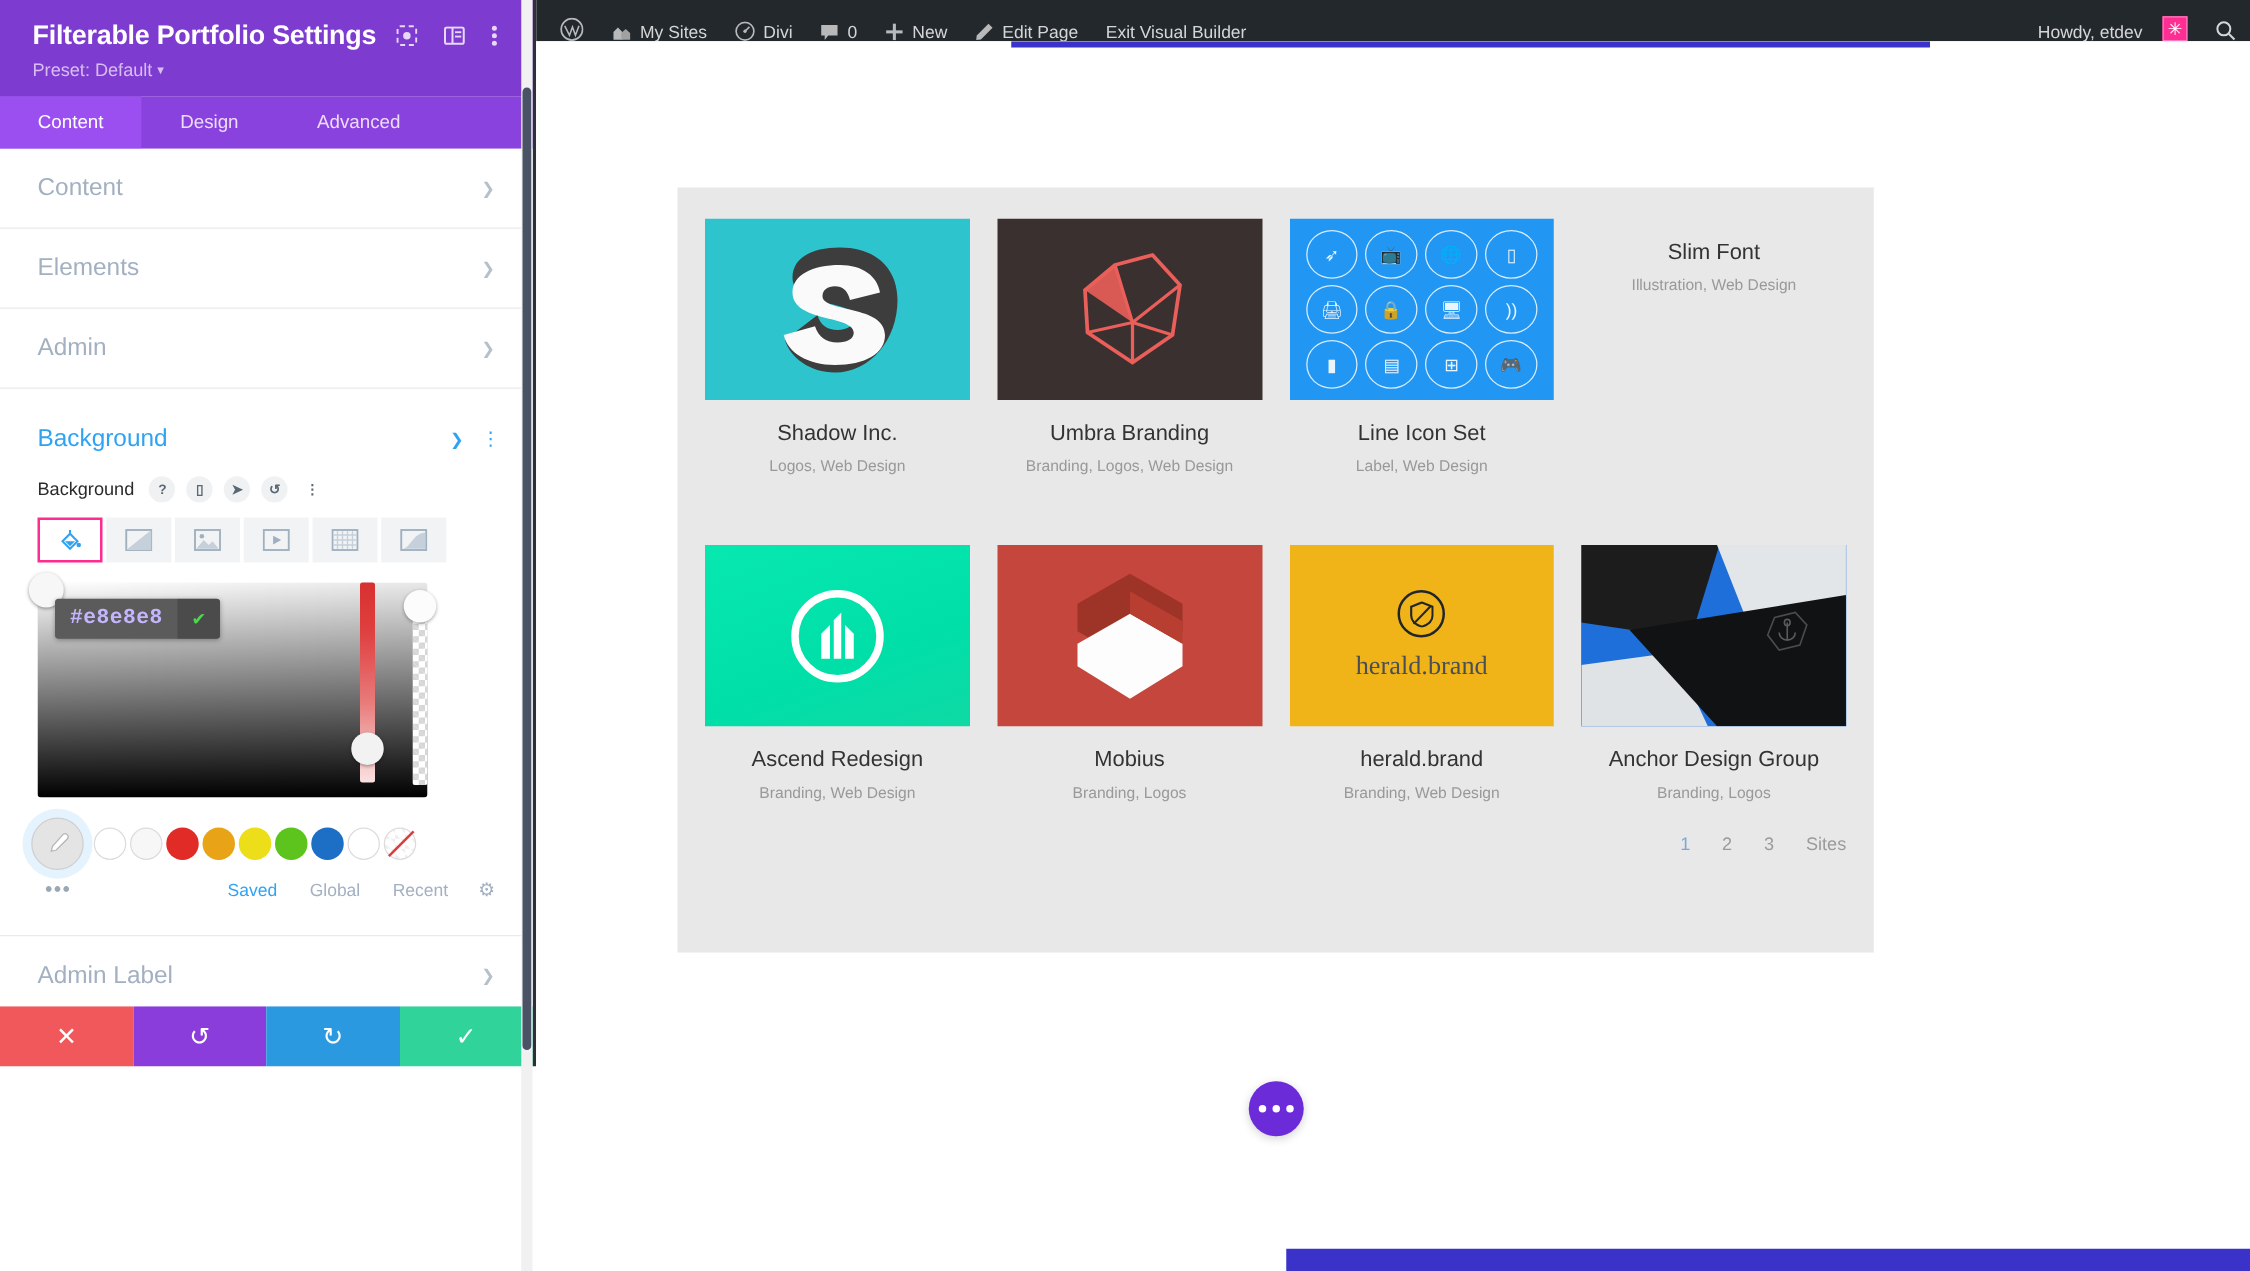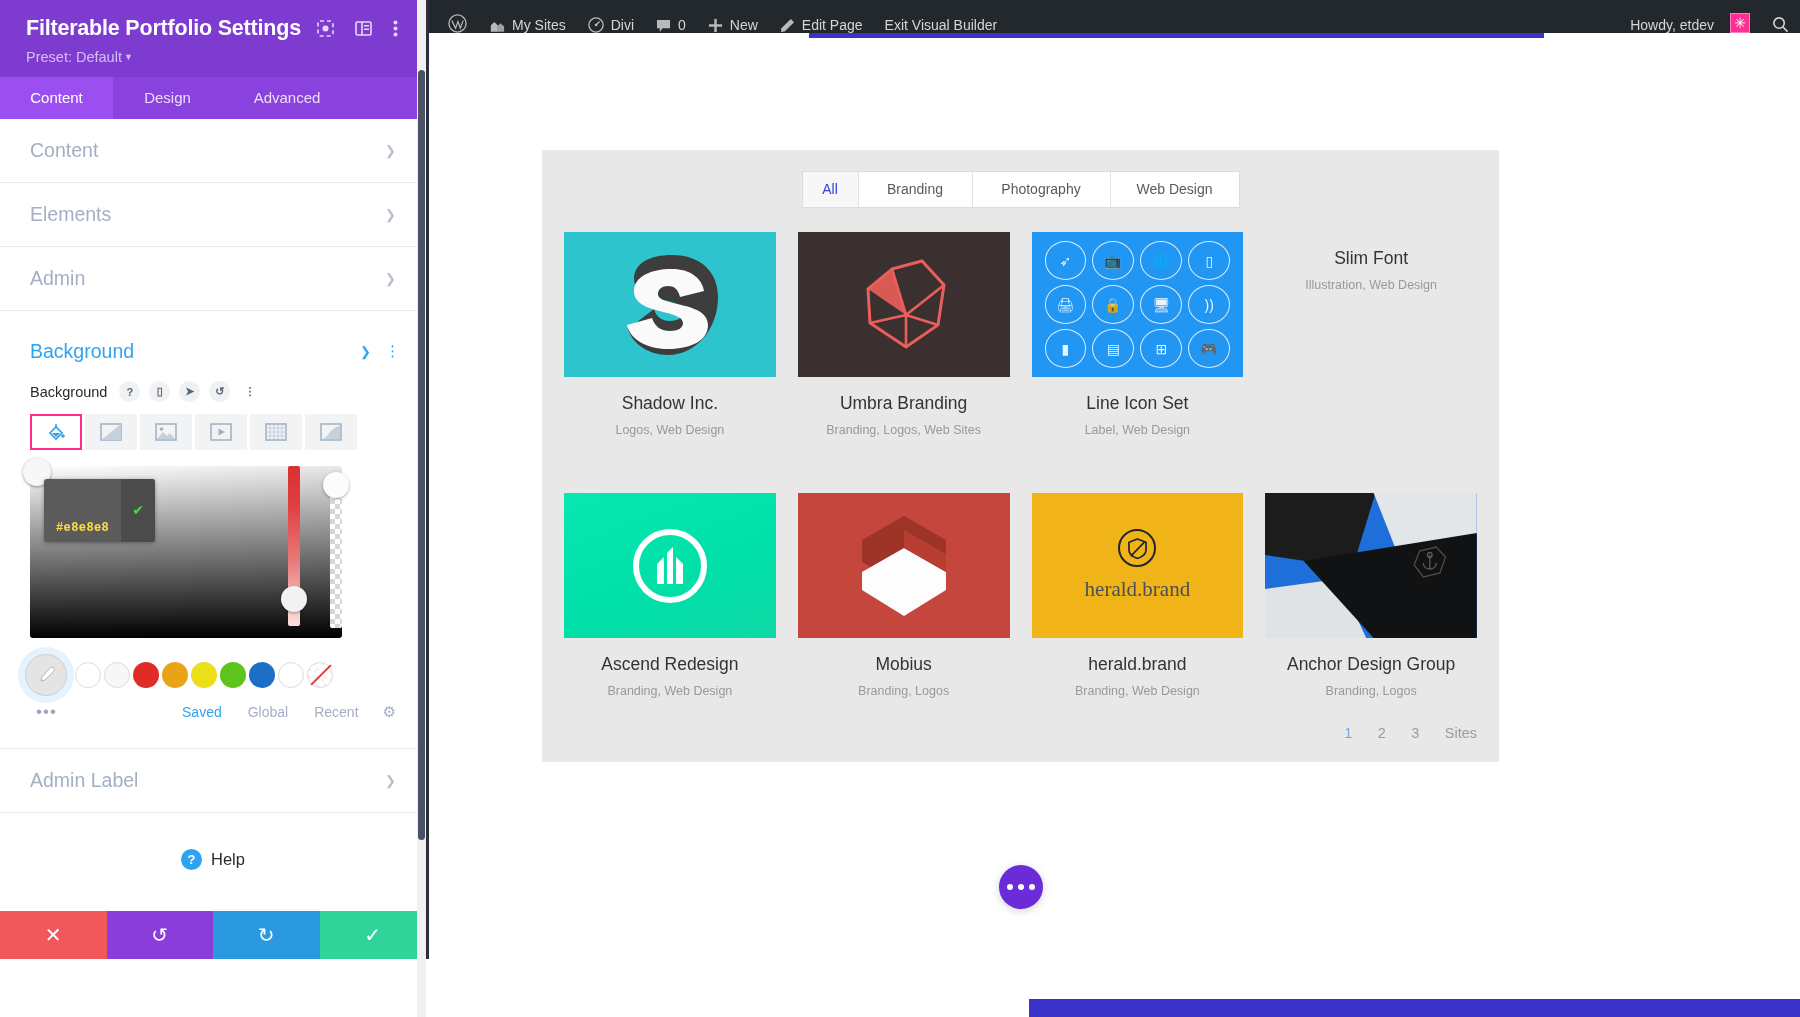--- a/index.html
+++ b/index.html
@@ -5,21 +5,21 @@
   * { box-sizing: border-box; margin: 0; padding: 0; }
   html, body {
     width: 1800px; height: 1017px;
     font-family: "Liberation Sans", sans-serif;
     overflow: hidden; background: #fff;
   }
   #root { position: relative; width: 1800px; height: 1017px; display: flex; }
 
   
   .panel {
-    width: 429px; height: 959px; background: #fff;
+    width: 429px; height: 853px; background: #fff;
     display: flex; flex-direction: column;
     position: relative; flex: 0 0 429px;
     border-right: 3px solid #2b303b;
   }
   .panel-head { background: #7e3bd0; padding: 16px 22px 12px 26px; position: relative; }
   .panel-title-row { display: flex; align-items: center; }
   .panel-title {
     color: #fff; font-size: 21.5px; font-weight: bold;
     letter-spacing: -0.2px; flex: 1;
   }
@@ -89,22 +89,22 @@
     position: absolute; left: -7px; top: -8px; width: 28px; height: 28px;
     border-radius: 50%; background: #f7f7f7;
     box-shadow: 0 1px 3px rgba(0,0,0,.4);
   }
   .hex-chip {
     position: absolute; left: 14px; top: 13px; display: flex;
     background: #5b5b5b; border-radius: 3px; overflow: hidden;
     box-shadow: 0 1px 4px rgba(0,0,0,.35); z-index: 5;
   }
   .hex-chip .val {
-    font-family: "Liberation Mono", monospace; color: #fde047;
-    font-size: 12px; font-weight: bold; padding: 6px 12px 7px; letter-spacing: .4px; margin-top: 36px;
+    font-family: "Liberation Mono", monospace; color: #c4b5fd;
+    font-size: 17px; font-weight: bold; padding: 6px 12px 7px; letter-spacing: .4px;
   }
   .hex-chip .ok {
     background: #4b4b4b; padding: 6px 11px 7px; color: #4ad84a;
     font-size: 14px; display: flex; align-items: center;
   }
   .hue-strip {
     position: absolute; right: 42px; top: 0; width: 12px; height: 160px;
     background: linear-gradient(to bottom,#d83030 0%, #e04040 25%, #e87b7b 60%, #f4bcbc 85%, #fbe0e0 100%);
     border-radius: 2px;
   }
@@ -526,28 +526,20 @@
           </svg>
       </div>
     </div>
 
     <div class="canvas">
       <div class="blue-top"></div>
       <div class="blue-bot"></div>
 
       <div class="portfolio">
 
-        <div class="filters">
-          <div class="fbar">
-            <div class="fbtn active" style="width:56px">All</div>
-            <div class="fbtn" style="width:114px">Branding</div>
-            <div class="fbtn" style="width:138px">Photography</div>
-            <div class="fbtn" style="width:128px">Web Design</div>
-          </div>
-        </div>
 
         <div class="grid">
 
           <div class="pitem">
             <div class="thumb-box t-shadow">
               <svg width="120" height="115" viewBox="0 0 120 115">
                 <path d="M62 8 C92 8, 108 26, 108 50 C108 82, 86 108, 58 108 C38 108, 22 96, 18 82 L44 62 C46 70, 52 74, 60 74 C68 74, 74 70, 74 64 C74 50, 24 56, 24 32 C24 16, 40 8, 62 8 Z" fill="#3d3d3d"></path>
                 <path d="M62 22 C80 22, 92 31, 94 44 L70 50 C68 42, 64 39, 58 39 C52 39, 48 42, 48 47 C48 60, 98 54, 98 78 C98 93, 82 102, 58 102 C36 102, 20 92, 17 78 L42 71 C45 80, 51 84, 60 84 C68 84, 73 81, 73 76 C73 62, 24 68, 24 44 C24 30, 40 22, 62 22 Z" fill="#fafafa"></path>
               </svg>
             </div>
@@ -562,21 +554,21 @@
                 <polygon points="48,22 24,42 62,68" fill="#eb5f5a" opacity=".9"></polygon>
                 <g stroke="#eb5f5a" stroke-width="2.6" fill="none">
                   <path d="M48 22 L62 68 L100 38"></path>
                     <path d="M62 68 L94 78"></path>
                     <path d="M62 68 L62 100"></path>
                     <path d="M62 68 L26 76"></path>
                 </g>
               </svg>
             </div>
             <div class="ptitle">Umbra Branding</div>
-            <div class="pmeta">Branding, Logos, Web Sites</div>
+            <div class="pmeta">Branding, Logos, Web Design</div>
           </div>
 
           <div class="pitem">
             <div class="thumb-box t-line">
               <div class="icon-grid">
                 <div class="icirc">➶</div>
                 <div class="icirc">📺</div>
                 <div class="icirc">🌐</div>
                 <div class="icirc">▯</div>
                 <div class="icirc">🖨</div>

